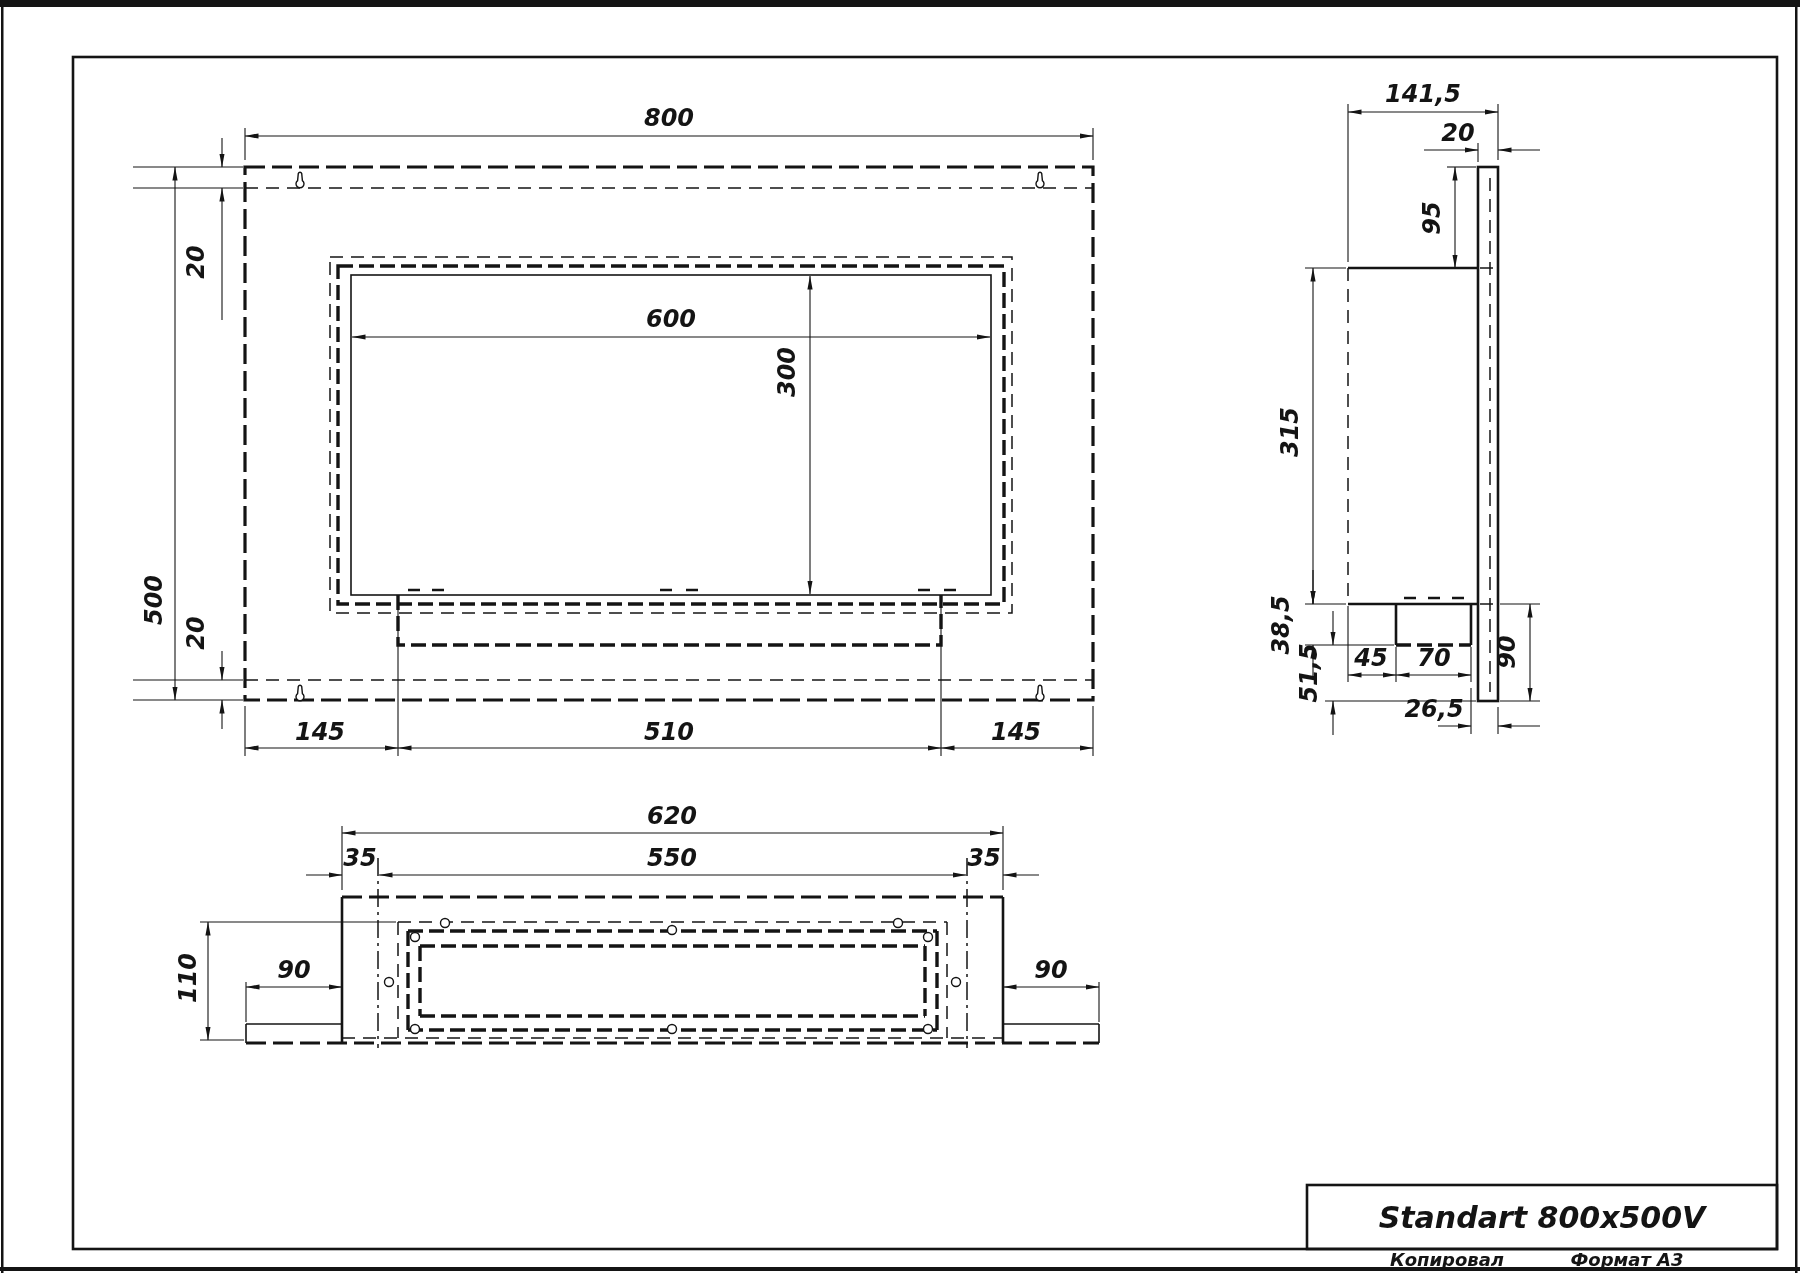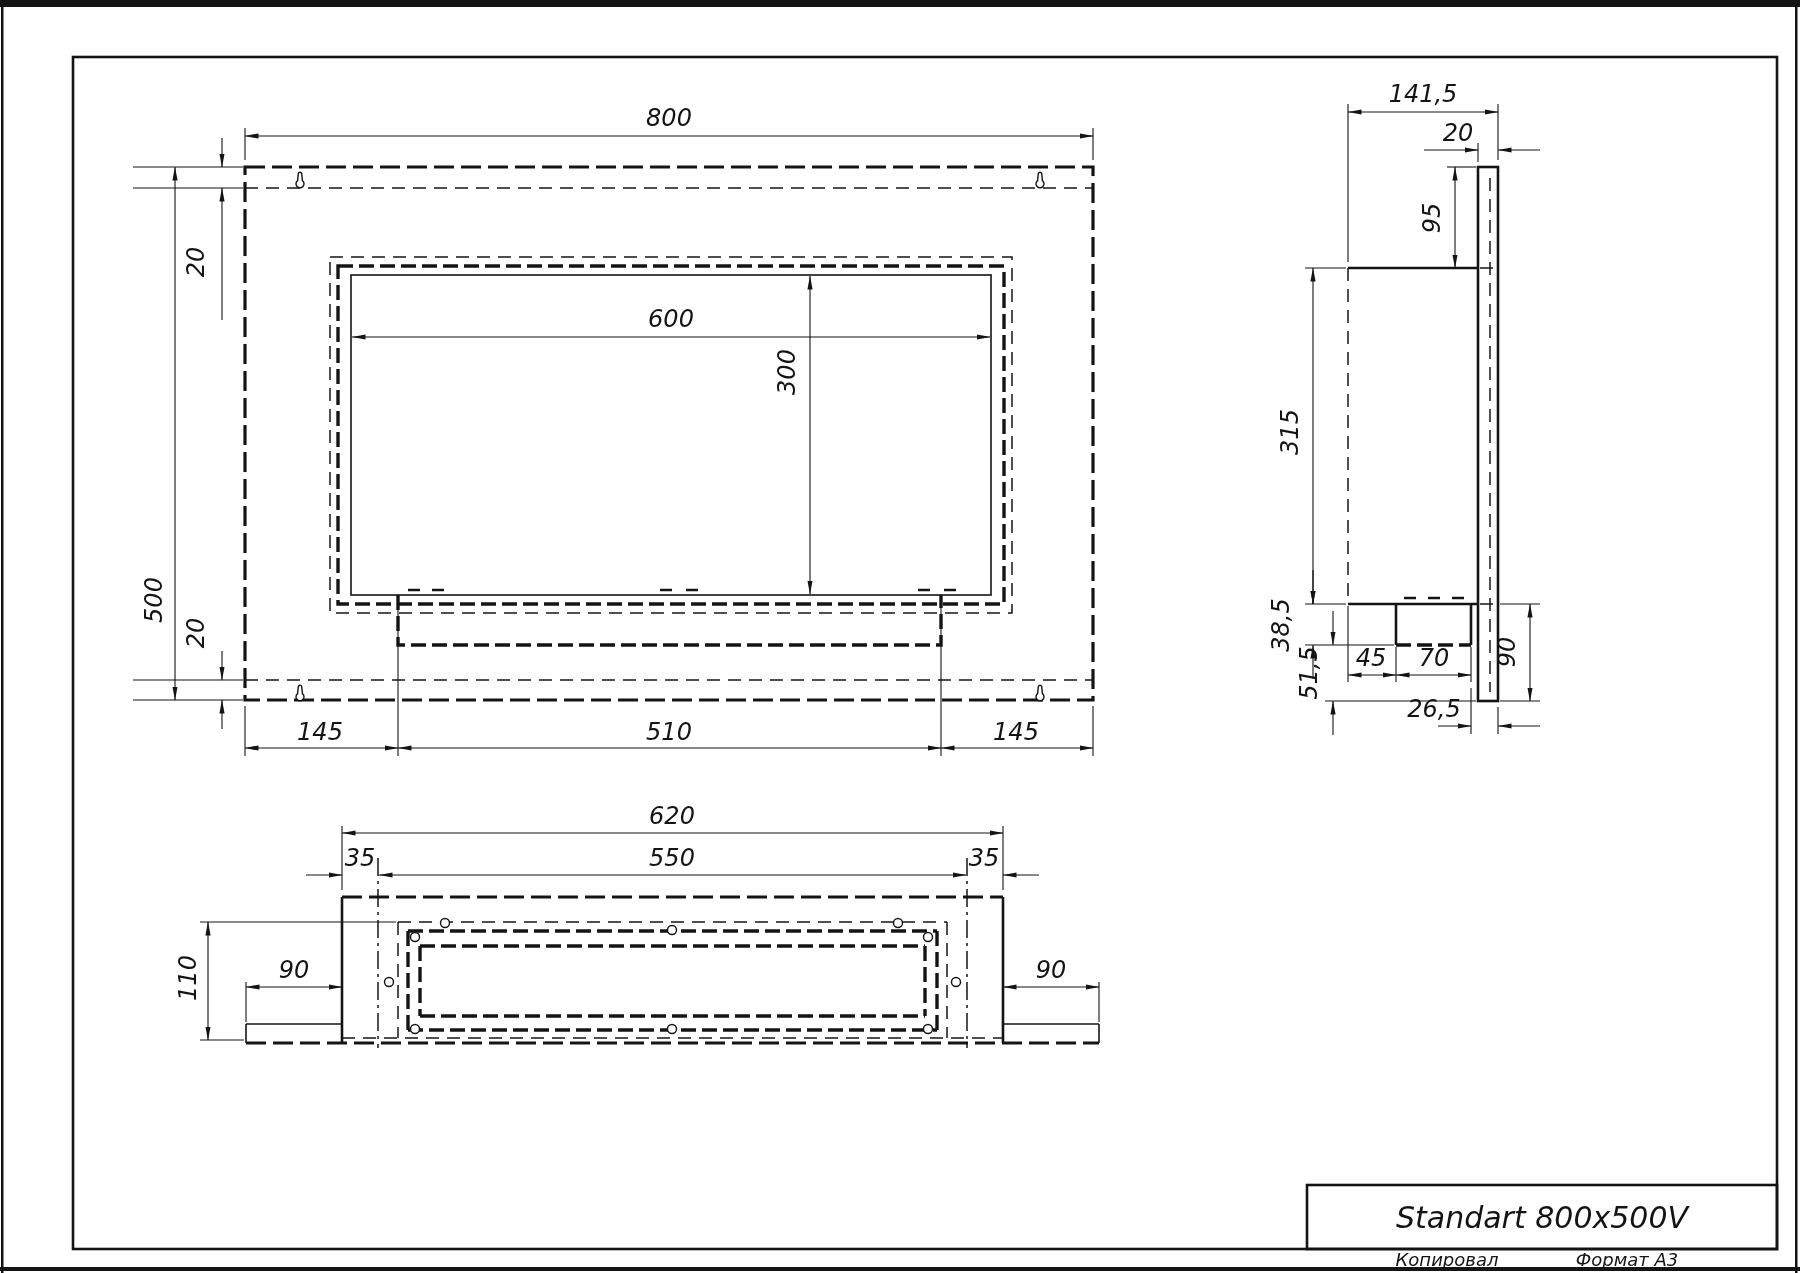--- a/index.html
+++ b/index.html
@@ -1,16 +1,16 @@
 <!DOCTYPE html>
 <html><head>
 <meta charset="utf-8">
 <style>
   html,body{margin:0;padding:0;background:#ffffff;}
-  .sheet{width:1800px;height:1273px;position:relative;background:#ffffff;font-family:"DejaVu Sans",sans-serif;}
+  .sheet{width:1800px;height:1273px;position:relative;background:#ffffff;font-family:"DejaVu Sans",sans-serif;font-weight:bold;}
   svg{display:block}
   
   .s  {stroke:#141414;fill:none;stroke-width:1.6;}
   .s2 {stroke:#141414;fill:none;stroke-width:2.6;}
   .td {stroke:#141414;fill:none;stroke-width:3.2;stroke-dasharray:20 7;}
   .tdw{stroke:#141414;fill:none;stroke-width:3.4;stroke-dasharray:15 6;}
   .d  {stroke:#141414;fill:none;stroke-width:1.5;stroke-dasharray:13 8;}
   .dd {stroke:#141414;fill:none;stroke-width:1.5;stroke-dasharray:18 5 3 5;}
   .x  {stroke:#141414;fill:none;stroke-width:1.1;}
   .frame{stroke:#141414;fill:none;stroke-width:2.6;}

